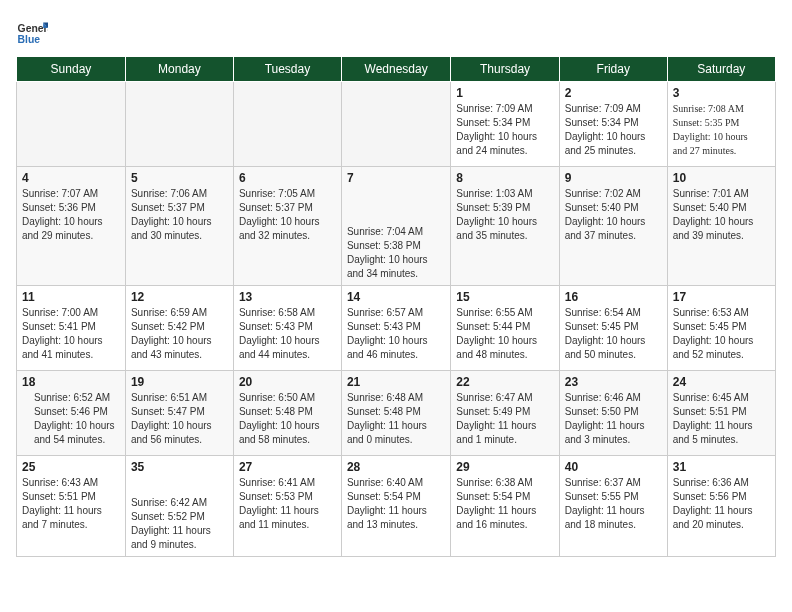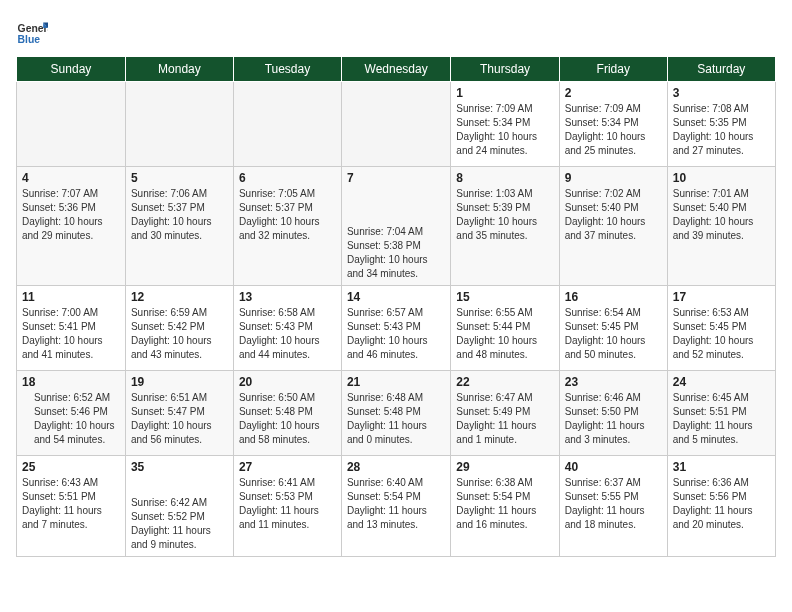--- a/index.html
+++ b/index.html
@@ -124,21 +124,21 @@
         </td>
         <td>
           <div class="day-num">2</div>
           <div class="day-info" style="white-space: pre-line;">Sunrise: 7:09 AM
 Sunset: 5:34 PM
 Daylight: 10 hours
 and 25 minutes.</div>
         </td>
         <td>
           <div class="day-num">3</div>
-          <div class="day-info" style="white-space: pre-line;">Sunrise: 7:08 AM
+          <div class="day-info" style="white-space: pre-line; font-family: Liberation Serif, serif;">Sunrise: 7:08 AM
 Sunset: 5:35 PM
 Daylight: 10 hours
 and 27 minutes.</div>
         </td>
       </tr>
       <tr class="week-row">
         <td class="shaded">
           <div class="day-num">4</div>
           <div class="day-info" style="white-space: pre-line;">Sunrise: 7:07 AM
 Sunset: 5:36 PM

